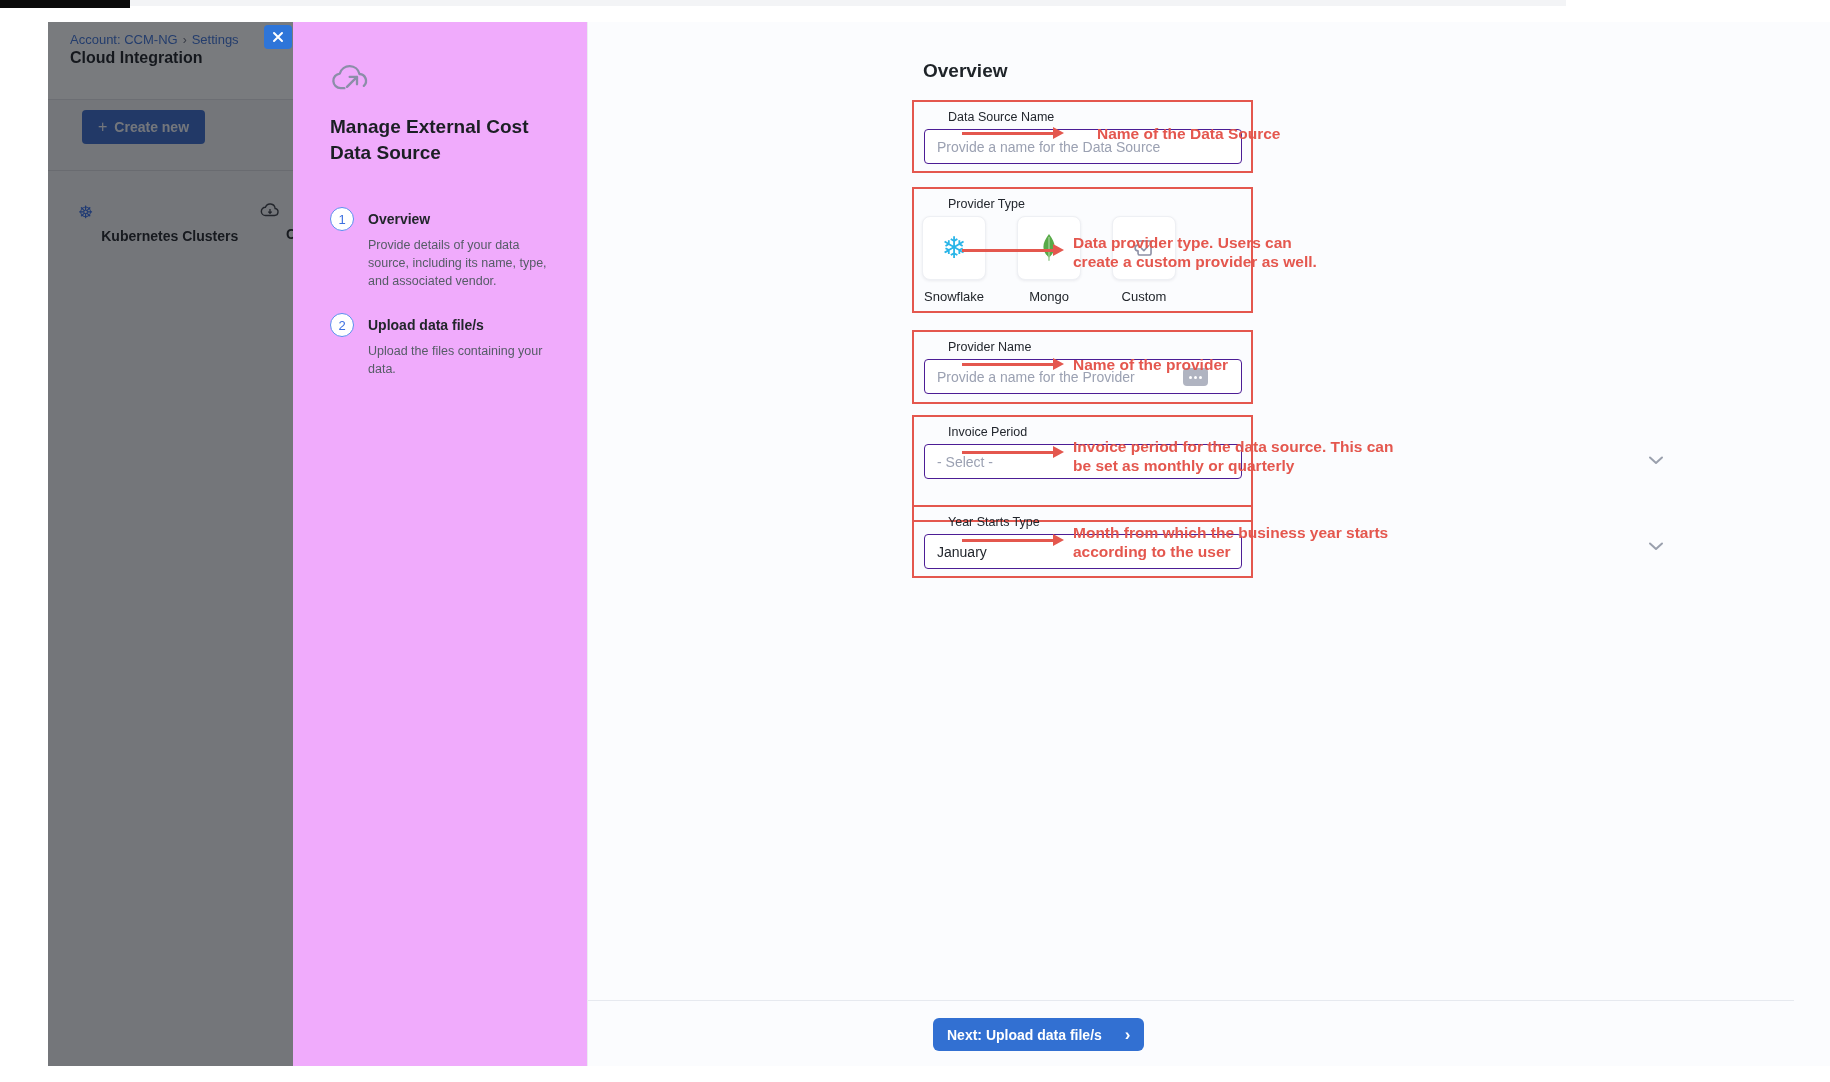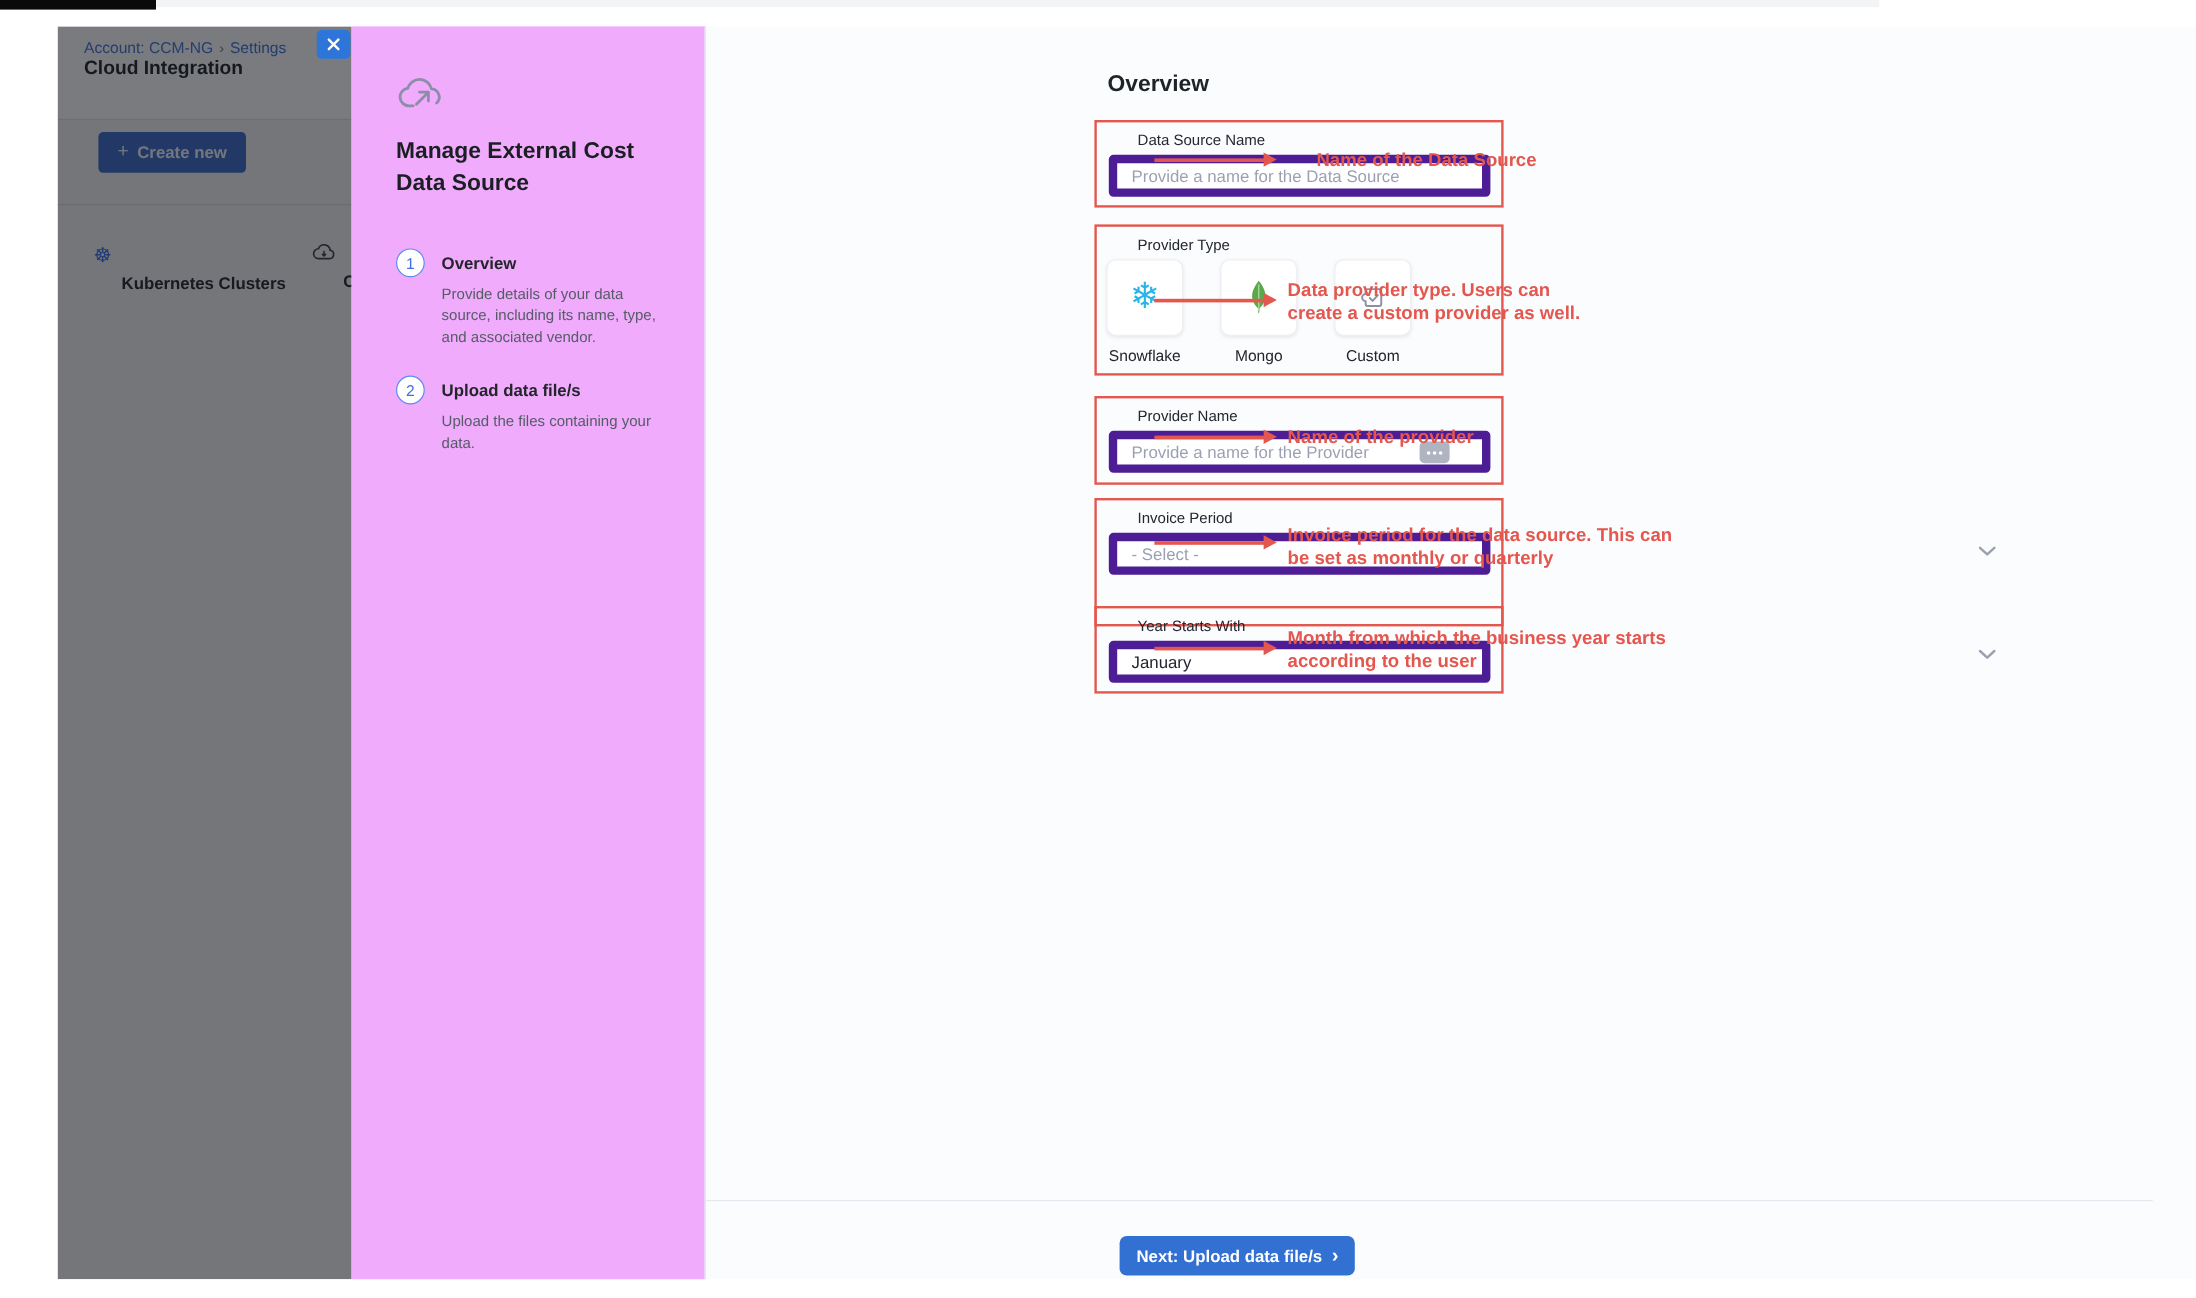--- a/index.html
+++ b/index.html
@@ -50,40 +50,40 @@
   .form-area { position:absolute; left:295px; top:0; right:0; bottom:0; }
   .form-heading { position:absolute; left:335px; top:38px; font-size:19px; font-weight:bold; color:#1e2328; }
 
   .red-box { position:absolute; left:324px; width:341px; border:2px solid #e4574e; background:transparent; }
   .g1 { top:78px;  height:73px; }
   .g2 { top:165px; height:126px; }
   .g3 { top:308px; height:74px; }
   .g4 { top:393px; height:107px; }
   .g5 { top:483px; height:73px; }
   .field-label { position:absolute; left:10px; top:8px; font-size:12.5px; color:#23272e;margin-left:24px; }
-  .field-input { position:absolute; left:10px; top:27px; width:318px; height:35px; border:7px solid #4c1d95;
+  .field-input { position:absolute; left:10px; top:27px; width:318px; height:35px; border:1px solid #4c1d95;
                  border-radius:4px; background:#fff; padding:0 12px; font-size:14px; color:#22262c;
                  font-family:inherit; outline:none; }
   .field-input::placeholder { color:#9ba1b2; }
   .chip { position:absolute; left:269px; top:36px; width:25px; height:18px; background:#b0b4c1;
           border-radius:4px; display:flex; align-items:center; justify-content:center; gap:2px; }
   .chip i { width:3px; height:3px; border-radius:50%; background:#fff; }
   .cards-row { position:absolute; left:8px; top:27px; display:flex; }
   .ptype-card { width:64px; height:64px; background:#fff; border:1px solid #eef0f4; border-radius:8px;
                 box-shadow:0 1px 3px rgba(40,41,61,.08); display:flex; align-items:center;
                 justify-content:center; cursor:pointer; }
   .ptype { display:flex; flex-direction:column; align-items:center; }
   .ptype + .ptype { margin-left:31px; }
   .ptype-label { font-size:13px; color:#22262b; margin-top:9px; }
   .snowflake-glyph { color:#29b5e8; font-size:30px; line-height:30px; }
 
   .footer-line { position:absolute; left:0; right:36px; top:978px; height:1px; background:#e6e9ef; }
   .next-btn { position:absolute; left:345px; top:996px; height:33px; padding:0 14px; background:#3270d2;
               border:none; border-radius:6px; color:#fff; font-size:14px; font-weight:bold;
-              font-family:inherit; display:flex; align-items:center; gap:8px; cursor:pointer;margin-top:12px; }
+              font-family:inherit; display:flex; align-items:center; gap:23px; cursor:pointer; }
   .next-btn .chev { font-size:17px; font-weight:bold; line-height:14px; }
 
   
   .arrow { position:absolute; left:962px; width:92px; height:3px; background:#e4574e; }
   .arrow::after { content:""; position:absolute; right:-10px; top:-5px; border-left:11px solid #e4574e;
                   border-top:6.5px solid transparent; border-bottom:6.5px solid transparent; }
   .a1 { top:132px; } .a2 { top:249px; } .a3 { top:363px; } .a4 { top:451px; } .a5 { top:539px; }
   .note { position:absolute; left:1073px; color:#e4574e; font-size:15.5px; font-weight:bold;
           line-height:19px; white-space:pre-line; }
   .n1 { top:124px;margin-left:24px; } .n2 { top:233px; } .n3 { top:355px; } .n4 { top:437px; } .n5 { top:523px; }
@@ -202,21 +202,21 @@
           <i></i>
         </span>
     </div>
 
     <div class="red-box g4">
       <label class="field-label">Invoice Period</label>
       <input class="field-input" type="text" placeholder="- Select -" style="">
     </div>
 
     <div class="red-box g5">
-      <label class="field-label">Year Starts With</label>
+      <label class="field-label">Year Starts Type</label>
       <input class="field-input" type="text" readonly="" value="January" style="">
     </div>
 
     <div class="footer-line"></div>
     <button class="next-btn">
       <span>Next: Upload data file/s</span>
       <span class="chev">›</span>
     </button>
   </div>
 </div>

